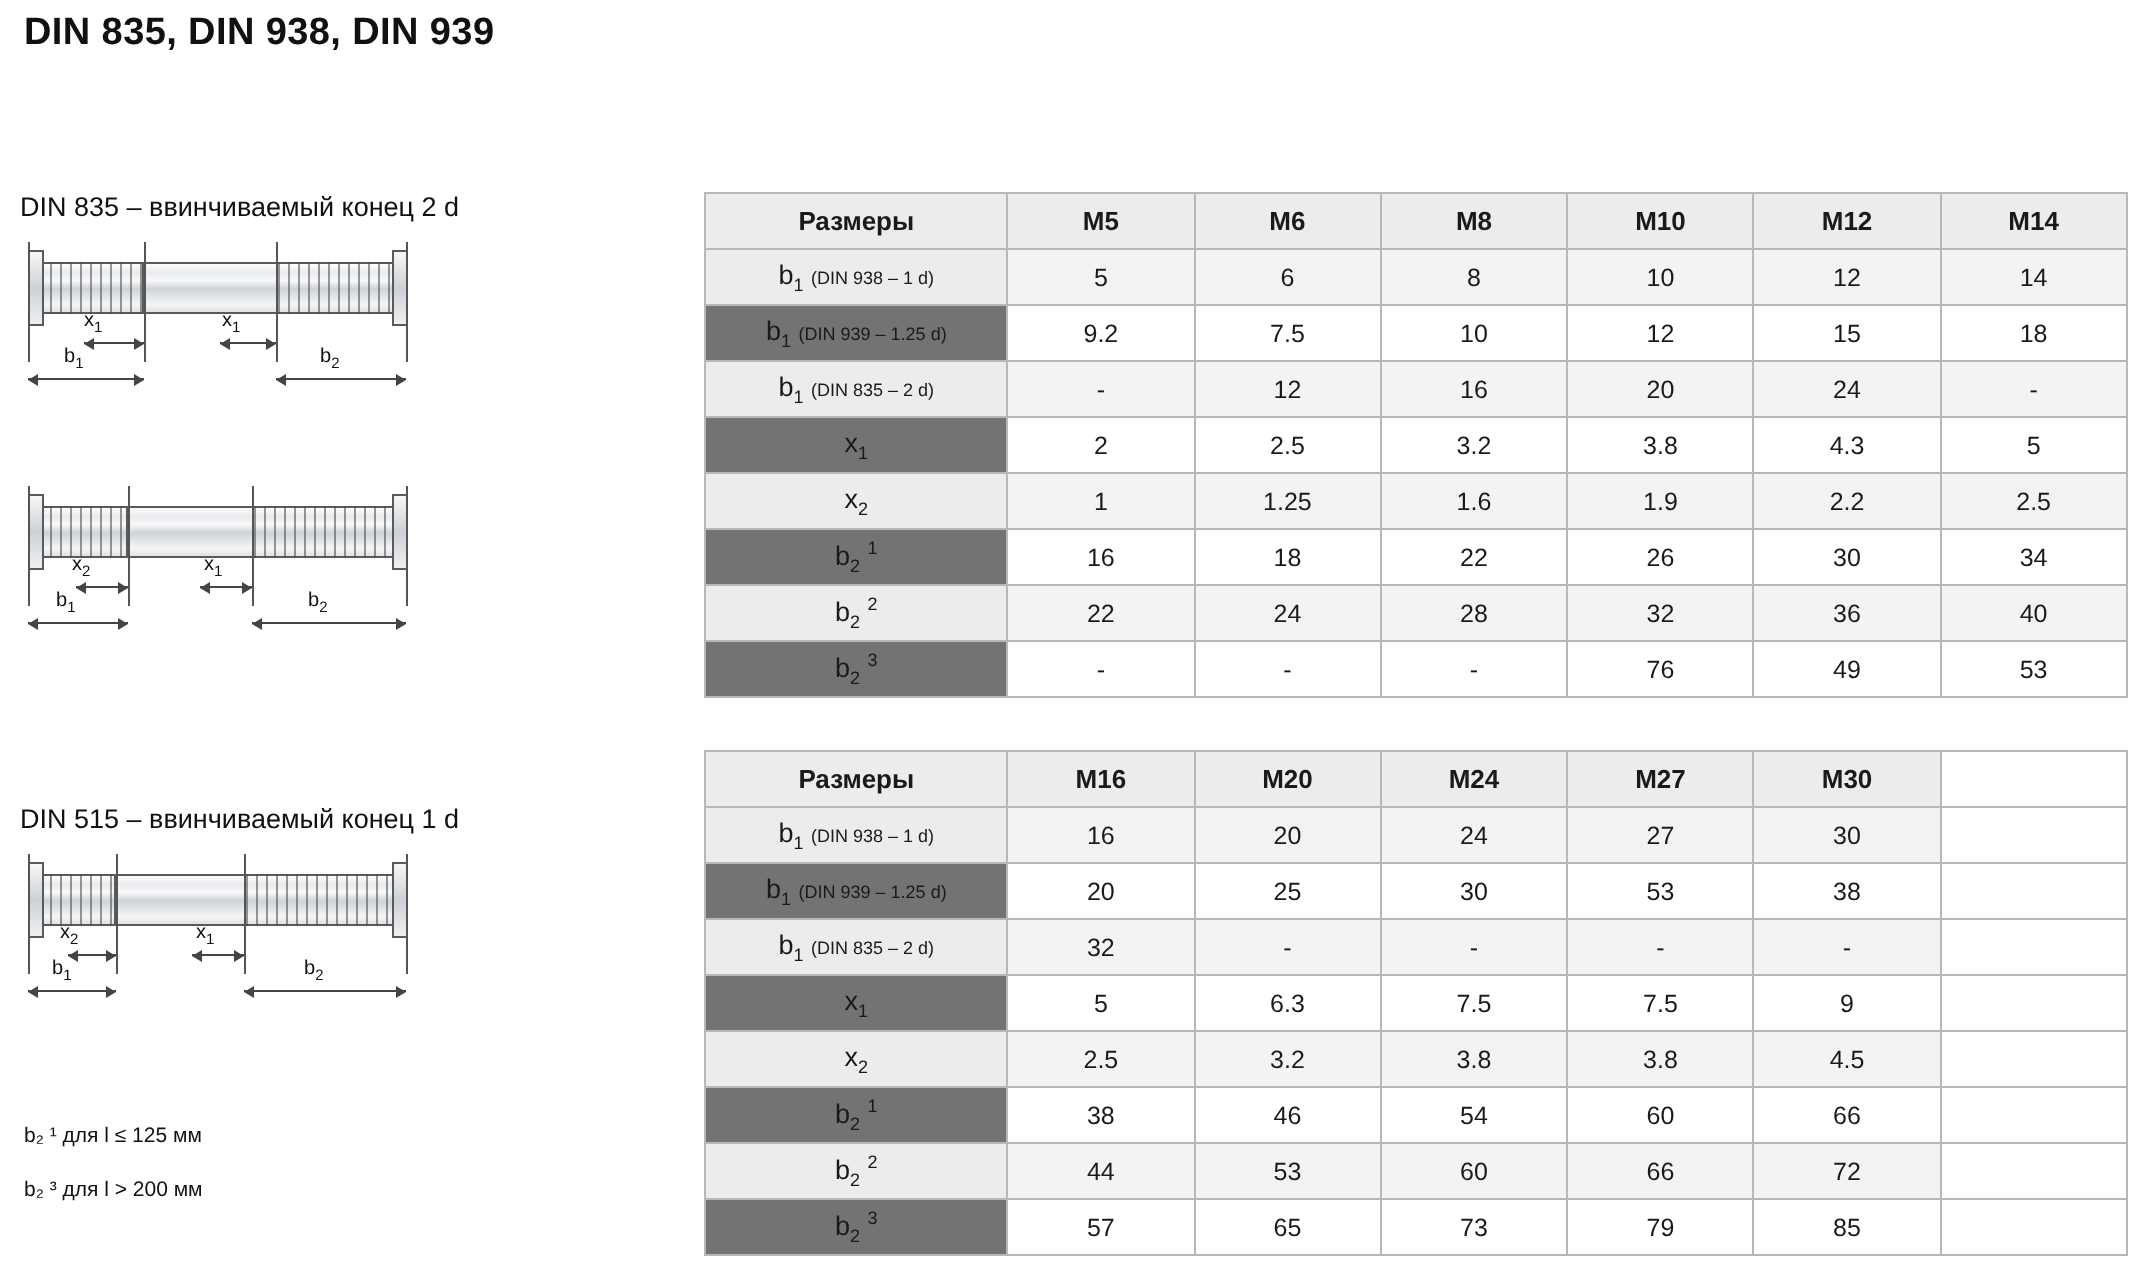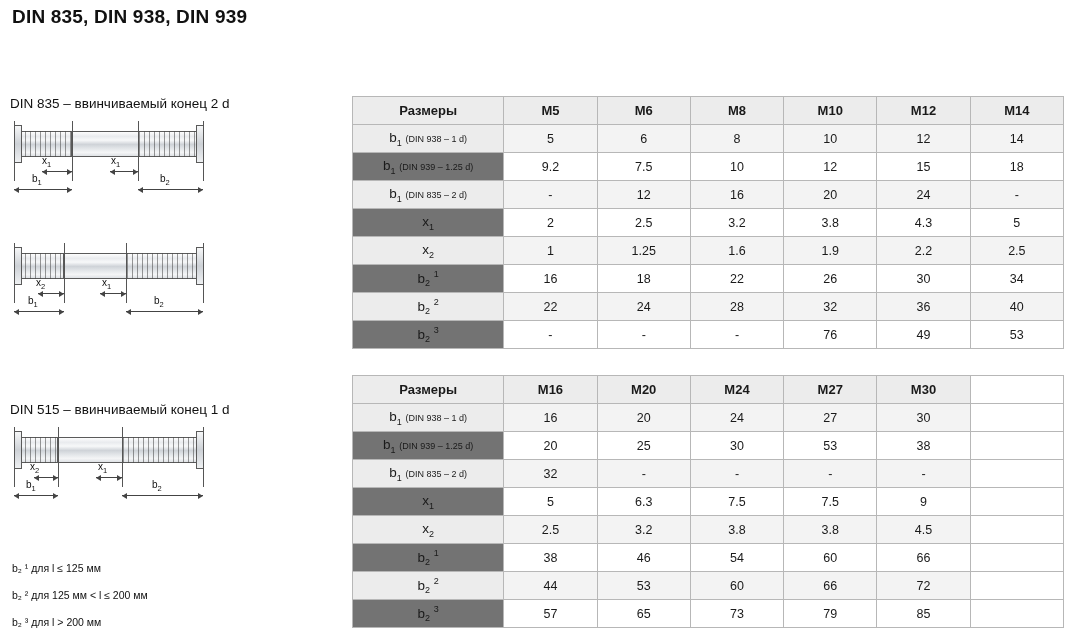--- a/index.html
+++ b/index.html
@@ -285,21 +285,20 @@
       <div class="dimlabel" style="left:12px; top:6px;"><span>b</span><sub>1</sub></div>
       <div class="dimline" style="left:82px; width:26px; top:4px;"></div>
       <div class="dimlabel" style="left:84px; top:-12px;"><span>x</span><sub>1</sub></div>
       <div class="dimline" style="left:108px; width:81px; top:22px;"></div>
       <div class="dimlabel" style="left:138px; top:6px;"><span>b</span><sub>2</sub></div>
     </div>
   </div>
 
   <div class="notes">
     <div>b₂ ¹ для l ≤ 125 мм</div>
-    <div>b₂ ² для 125 мм &lt; l ≤ 200 мм</div>
     <div>b₂ ³ для l &gt; 200 мм</div>
   </div>
 
   <table class="spec" id="table1">
       <colgroup>
         <col style="width: 146px;">
         <col style="width: 90px;">
         <col style="width: 90px;">
         <col style="width: 90px;">
         <col style="width: 90px;">

